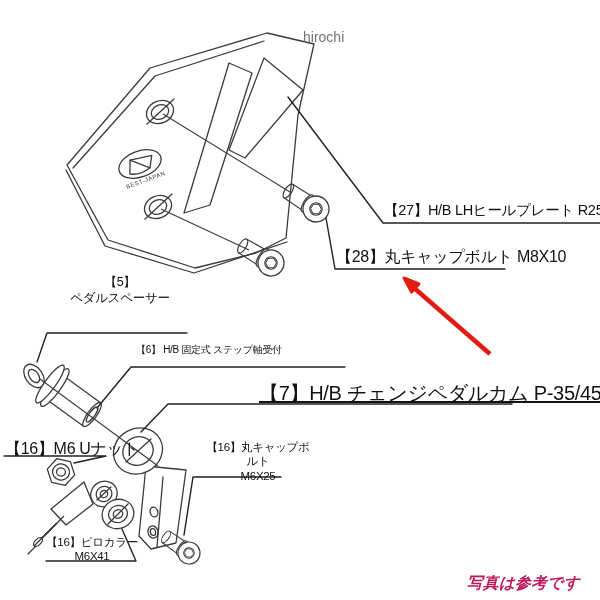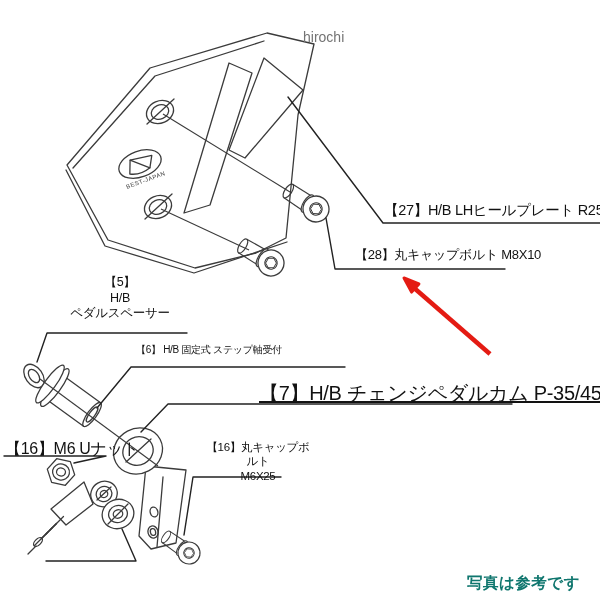--- a/index.html
+++ b/index.html
@@ -8,29 +8,29 @@
     font-family:"Liberation Sans","DejaVu Sans",sans-serif;
   }
   #artwork{position:absolute;left:0;top:0;}
   svg text{font-family:"Liberation Sans","DejaVu Sans",sans-serif;fill:#3b3b3b;}
   .lbl{
     position:absolute;color:#121212;white-space:nowrap;letter-spacing:-0.3px;
     font-weight:500;line-height:1.25;
   }
   .lbl.center{text-align:center;white-space:normal;}
   #label-27{left:384px;top:201px;font-size:14.5px;}
-  #label-28{left:336px;top:247px;font-size:13px;margin-left:19px;}
+  #label-28{left:336px;top:247px;font-size:16px;}
   #label-5{left:50px;top:275px;width:140px;font-size:12.5px;}
   #label-6{left:136px;top:344px;font-size:10px;}
   #label-7{left:259px;top:381px;font-size:20px;text-decoration:underline;}
   #label-16-nut{left:5px;top:439px;font-size:16px;}
   #label-16-bolt{left:190px;top:440px;width:112px;font-size:11.5px;margin-left:12px;}
   #label-16-collar{left:44px;top:535px;width:96px;font-size:11.5px;}
   #watermark{left:303px;top:29px;font-size:14px;color:#737373;font-weight:400;letter-spacing:0;}
-  #footer-note{left:467px;top:573px;font-size:15.5px;font-weight:700;color:#0f766e;letter-spacing:0.5px;}
+  #footer-note{left:467px;top:573px;font-size:15.5px;font-weight:700;color:#be185d;letter-spacing:0.5px;font-style:italic;}
 </style>
 </head>
 <body>
 
 <div id="stage">
 
   <svg id="artwork" width="600" height="600" viewBox="0 0 600 600">
     <defs>
       <g id="boltShape">
         <ellipse cx="-33" cy="0" rx="3.5" ry="8" fill="none" stroke="#3b3b3b" stroke-width="1.2"></ellipse>
@@ -163,31 +163,34 @@
   </svg>
 
   <div class="lbl" id="watermark">hirochi</div>
 
   <div class="lbl" id="label-27">【27】H/B LHヒールプレート R25/R3</div>
 
   <div class="lbl" id="label-28">【28】丸キャップボルト M8X10</div>
 
   <div class="lbl center" id="label-5">
     <div>【5】</div>
-    <div>H/B</div>
     <div>ペダルスペーサー</div>
   </div>
 
   <div class="lbl" id="label-6">【6】 H/B 固定式 ステップ軸受付</div>
 
   <div class="lbl" id="label-7">【7】H/B チェンジペダルカム P-35/45</div>
 
   <div class="lbl" id="label-16-nut">【16】M6 Uナット</div>
 
   <div class="lbl center" id="label-16-bolt">
     <div>【16】丸キャップボルト</div>
     <div>M6X25</div>
   </div>
 
+  <div class="lbl center" id="label-16-collar">
+    <div>【16】ピロカラー</div>
+    <div>M6X41</div>
+  </div>
 
   <div class="lbl" id="footer-note">写真は参考です</div>
 
 </div>
 
 </body></html>

